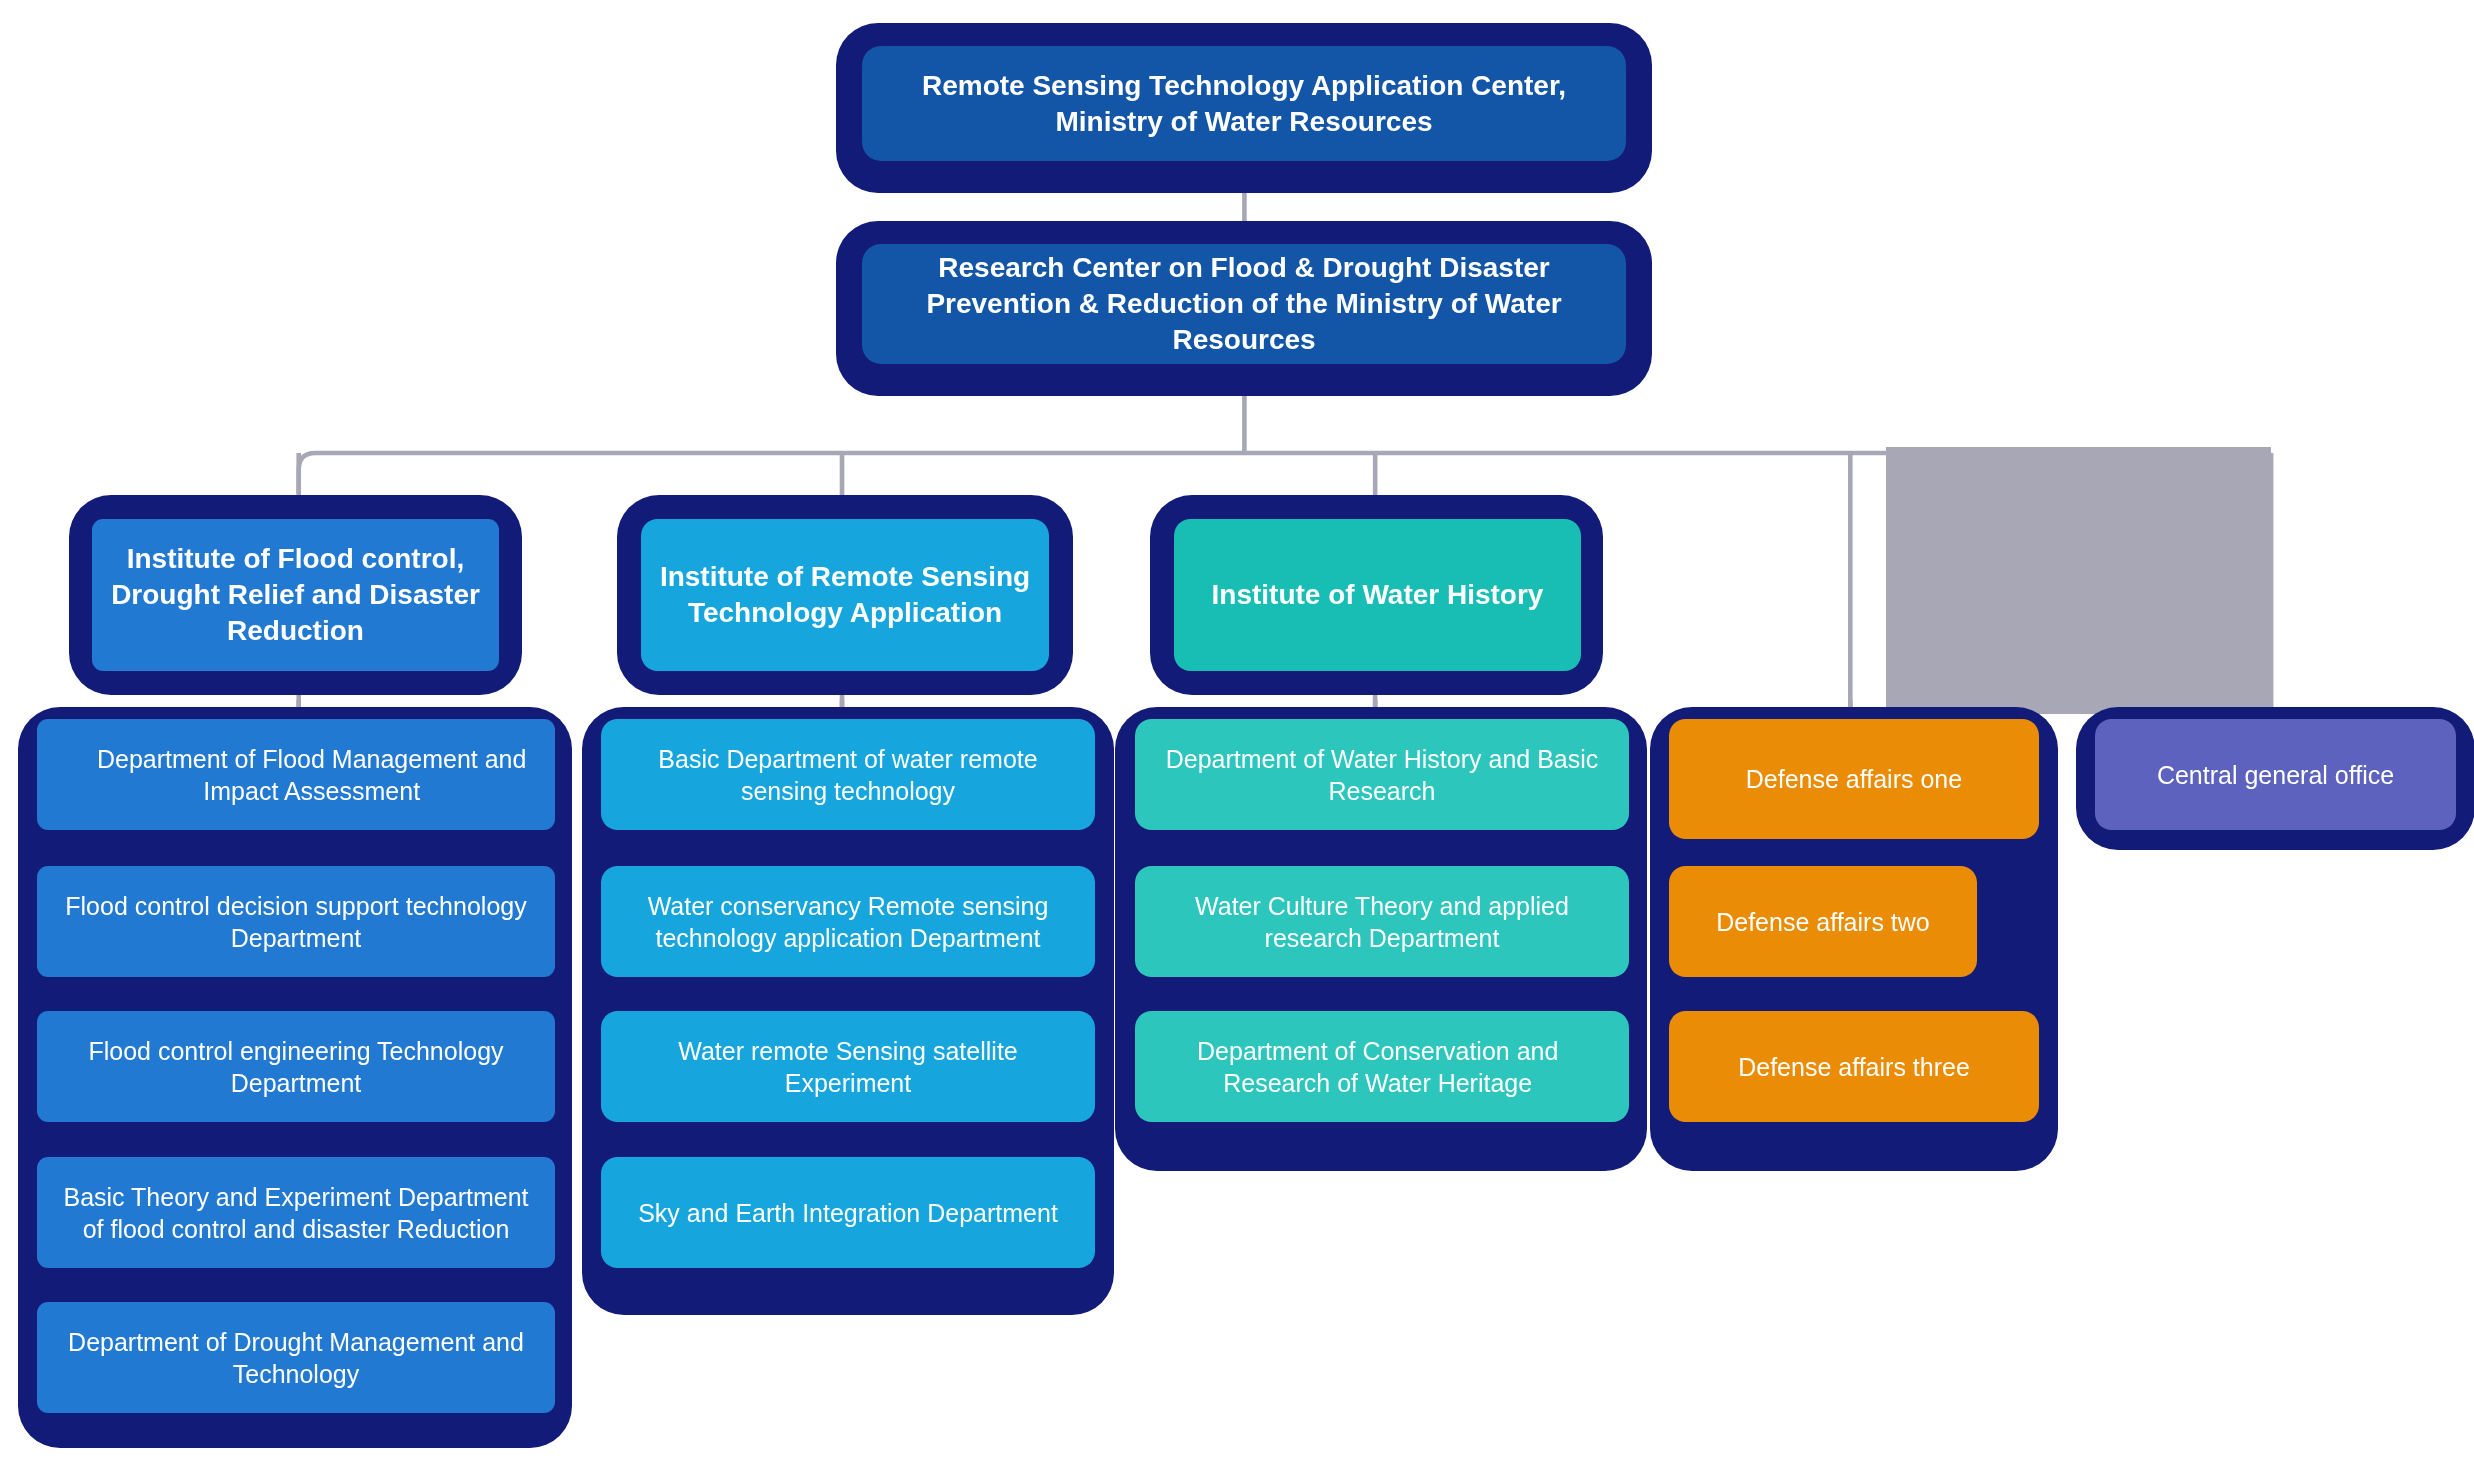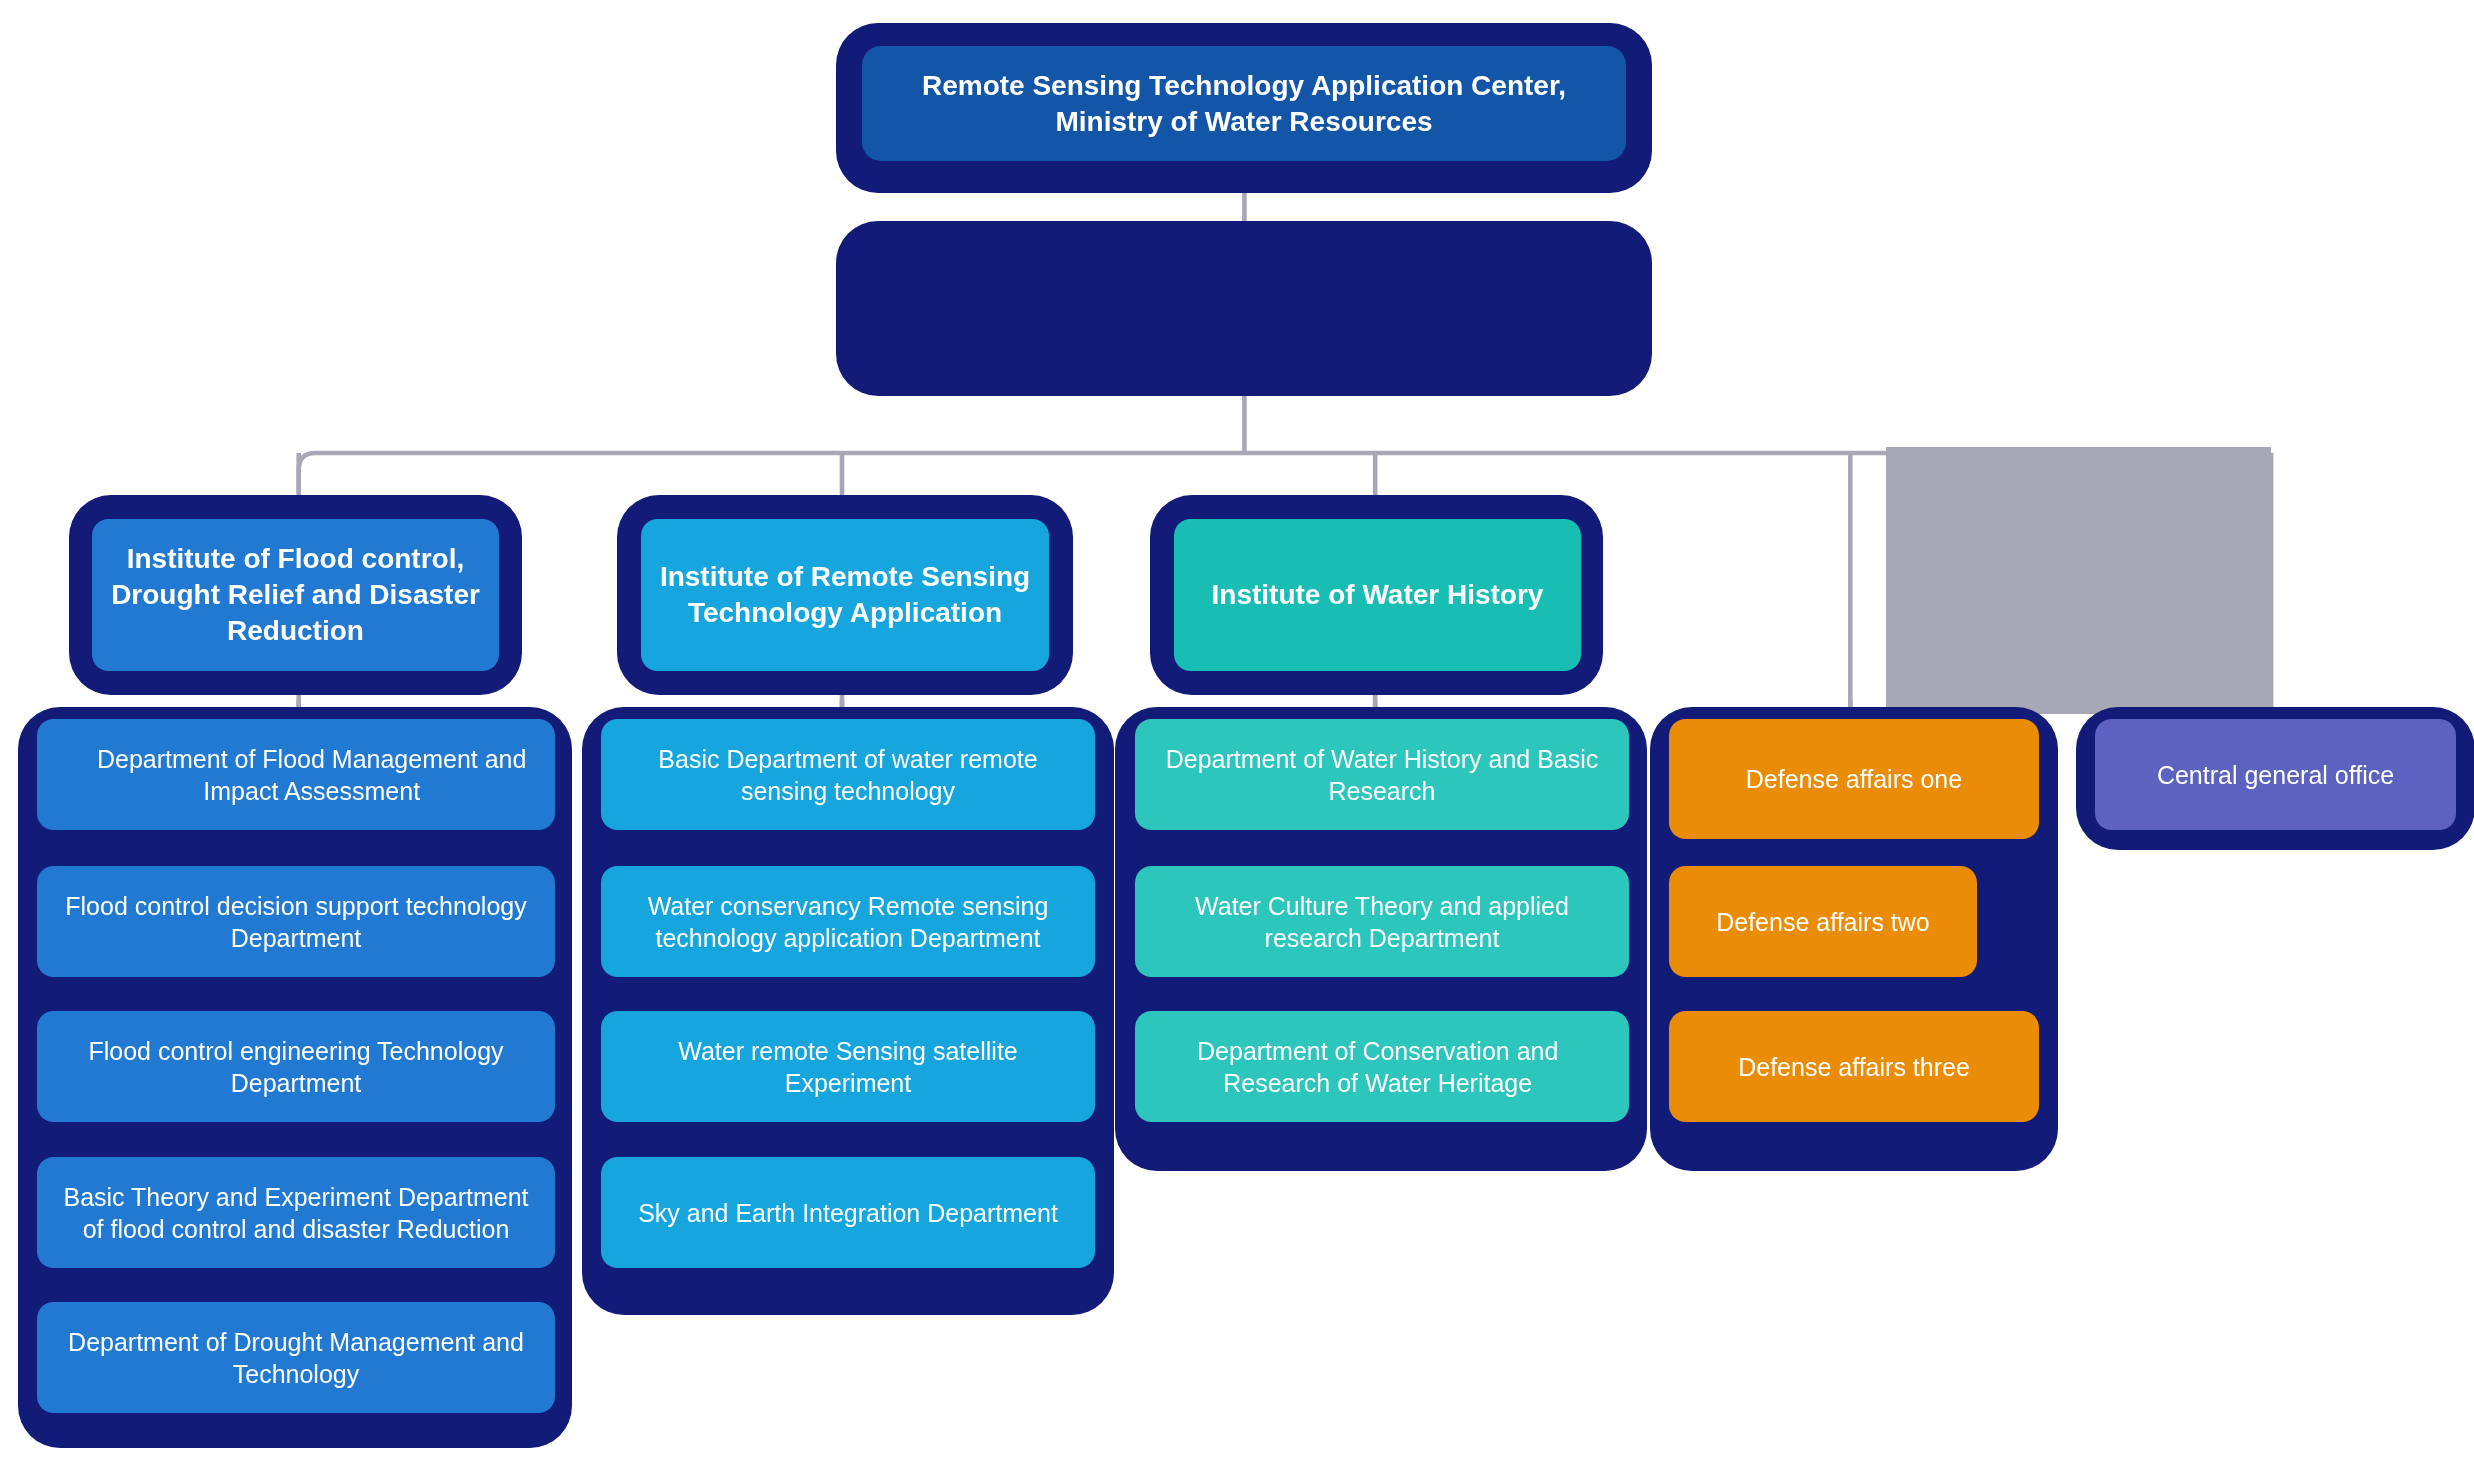--- a/index.html
+++ b/index.html
@@ -33,21 +33,21 @@
     color:#ffffff;box-sizing:border-box;
     line-height:1.28;
     padding:5.5px 16.6px;
   }
   .node.topbox{ font-weight:bold; font-size:28px; border-radius:19px;}
   .node.institute{ font-weight:bold; font-size:28px; }
   .node.dept{ font-weight:normal; font-size:25px; }
 
   
   .c-royal   { background:#1355a6; }
-  .c-blue    { background:#2279d2; }
+  .c-blue    { background:#2279d2;border-radius:11px; }
   .c-cyan    { background:#16a6dd; }
   .c-teal    { background:#18bdb4; }
   .c-teal2   { background:#2cc6bd; }
   .c-orange  { background:#ea8c06; }
   .c-purple  { background:#5c62bd; }
 </style>
 </head>
 <body>
 
 <div class="stage">
@@ -73,20 +73,21 @@
       <line x1="2009" y1="760" x2="2009" y2="1260"></line>
     </g>
   </svg>
 
   <div class="grey-block" style="left:1886px;top:447px;width:385px;height:267px;"></div>
 
   <div class="shell" style="left:836px;top:23px;width:816px;height:170px;"></div>
   <div class="node topbox c-royal" style="left:862px;top:46px;width:764px;height:115px;">Remote Sensing Technology Application Center, Ministry of Water Resources</div>
 
   <div class="shell" style="left:836px;top:221px;width:816px;height:175px;"></div>
+  <div class="node topbox c-royal" style="left:862px;top:244px;width:764px;height:120px;">Research Center on Flood &amp; Drought Disaster Prevention &amp; Reduction of the Ministry of Water Resources</div>
 
   <div class="shell" style="left:69px;top:495px;width:453px;height:200px;"></div>
   <div class="node institute c-blue" style="left:92px;top:519px;width:407px;height:152px;">Institute of Flood control, Drought Relief and Disaster Reduction</div>
 
   <div class="shell" style="left:617px;top:495px;width:456px;height:200px;"></div>
   <div class="node institute c-cyan" style="left:641px;top:519px;width:408px;height:152px;">Institute of Remote Sensing Technology Application</div>
 
   <div class="shell" style="left:1150px;top:495px;width:453px;height:200px;"></div>
   <div class="node institute c-teal" style="left:1174px;top:519px;width:407px;height:152px;">Institute of Water History</div>
 

